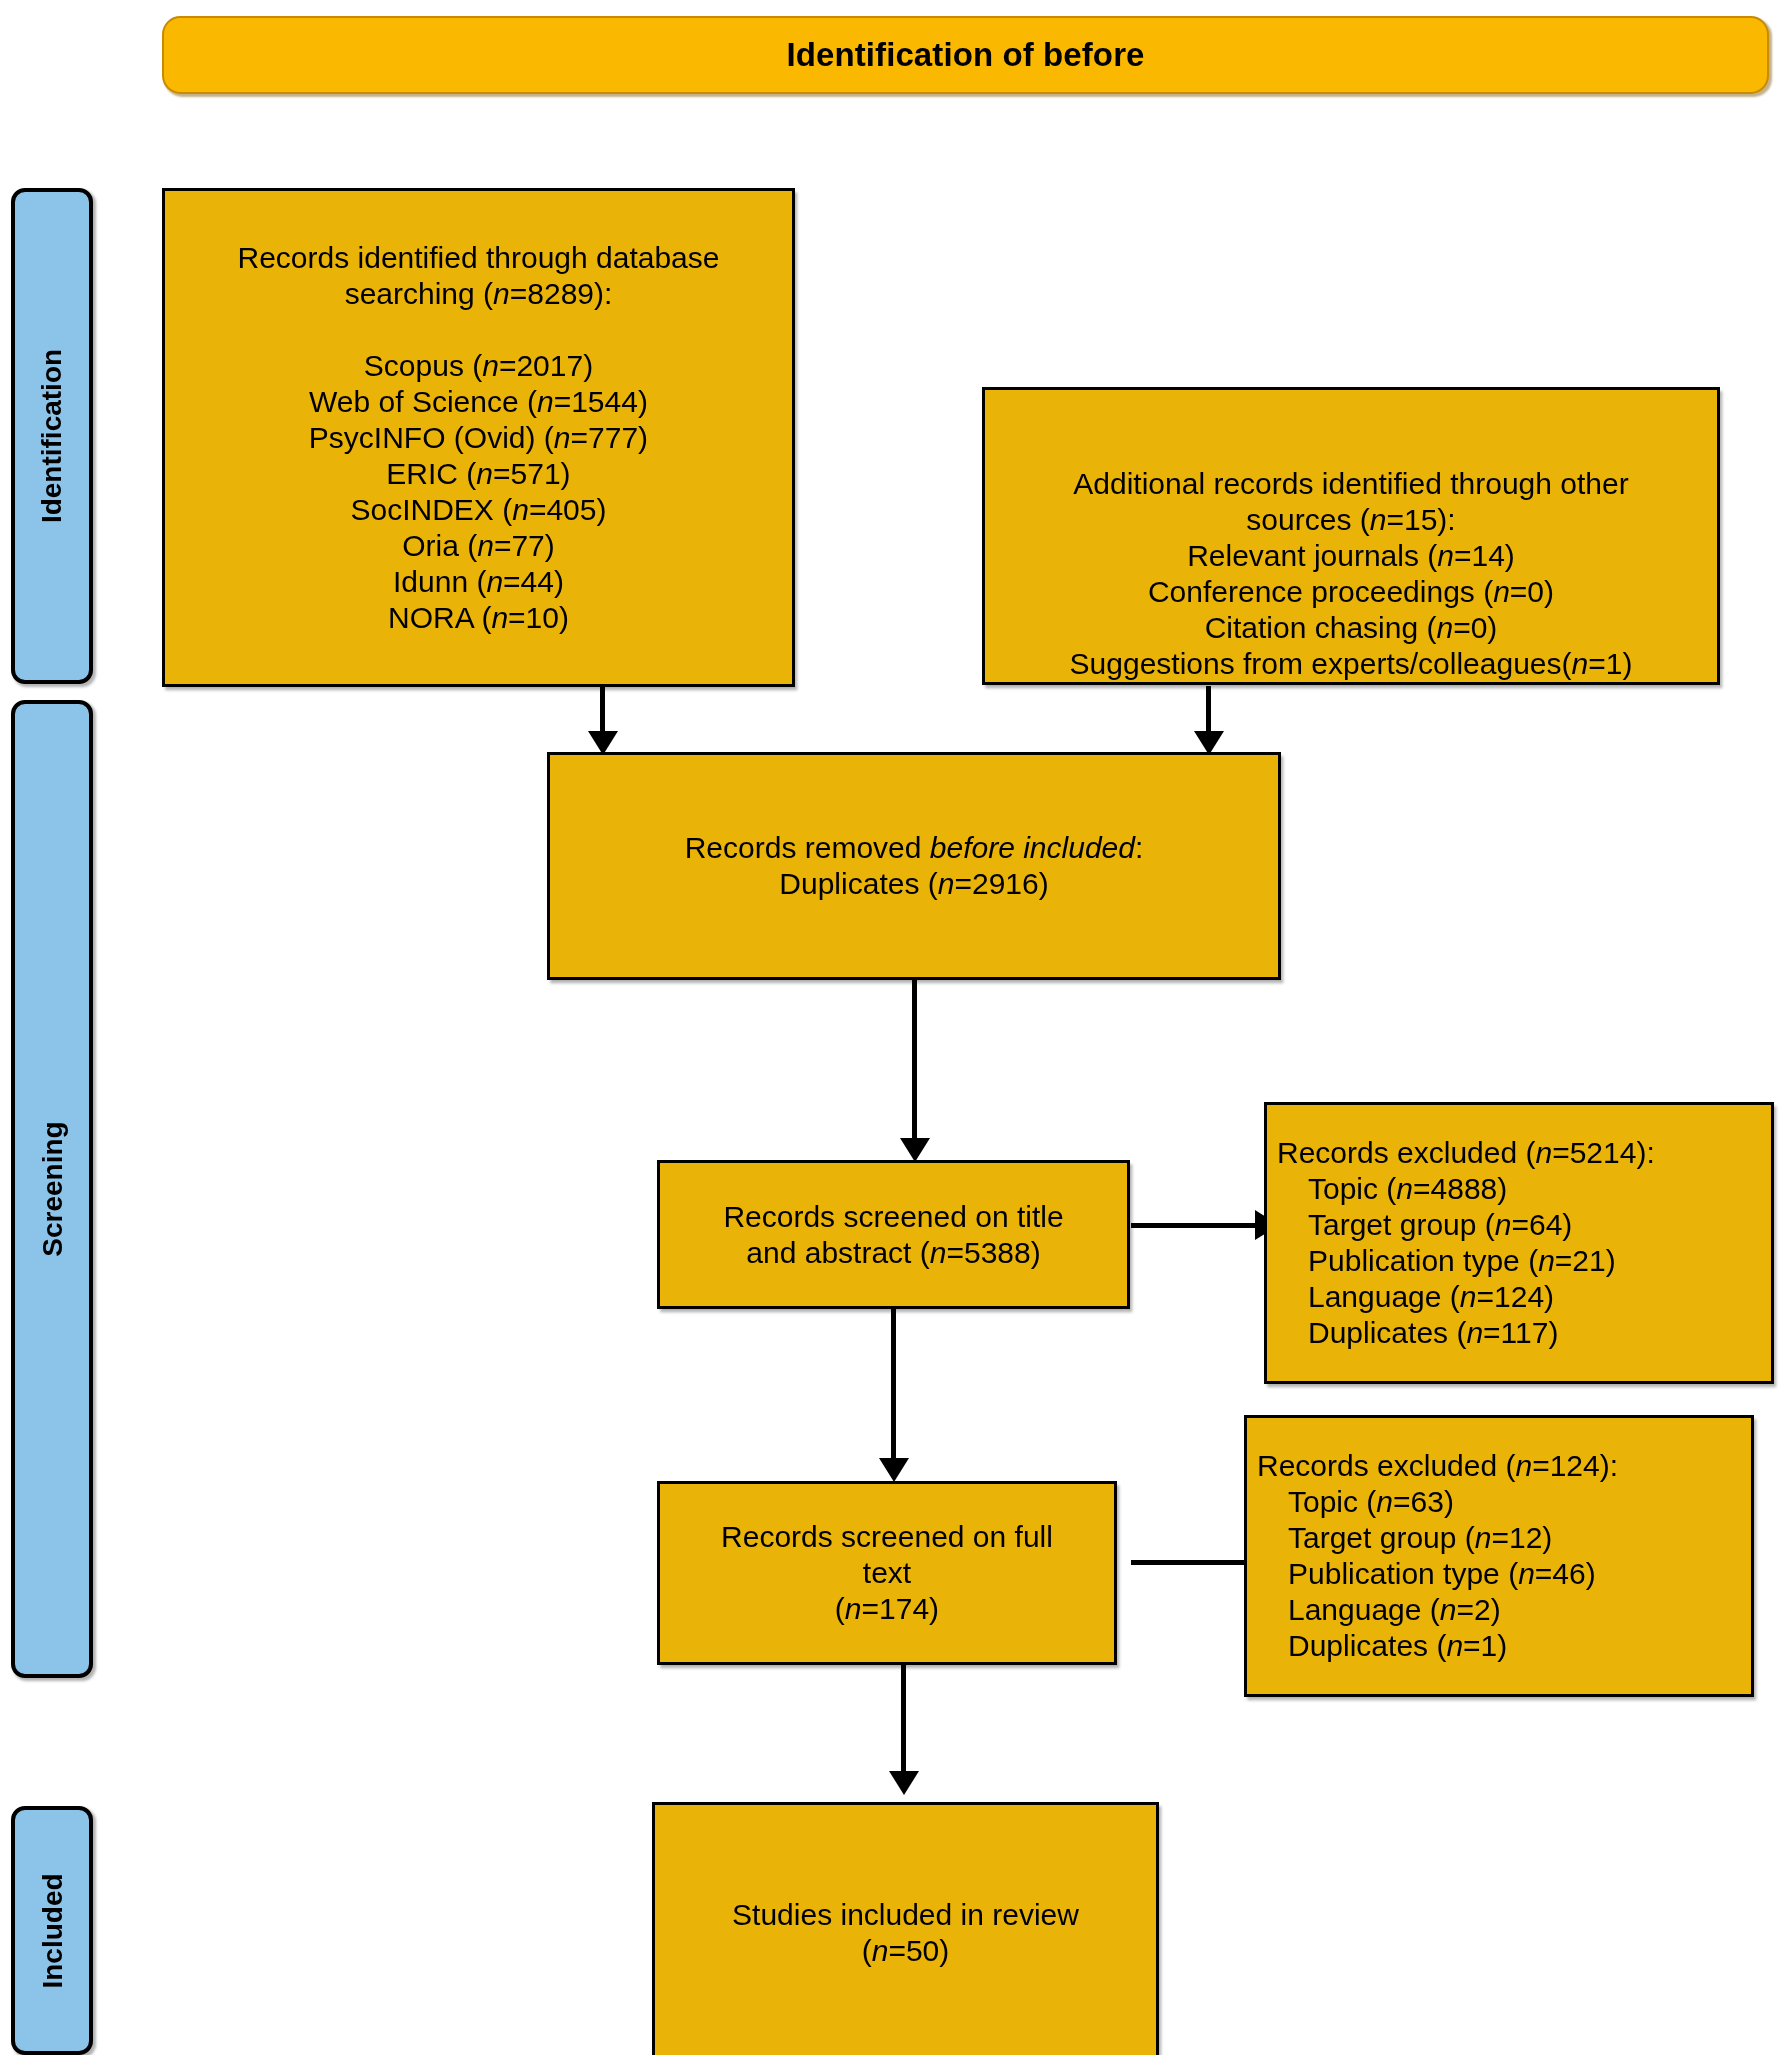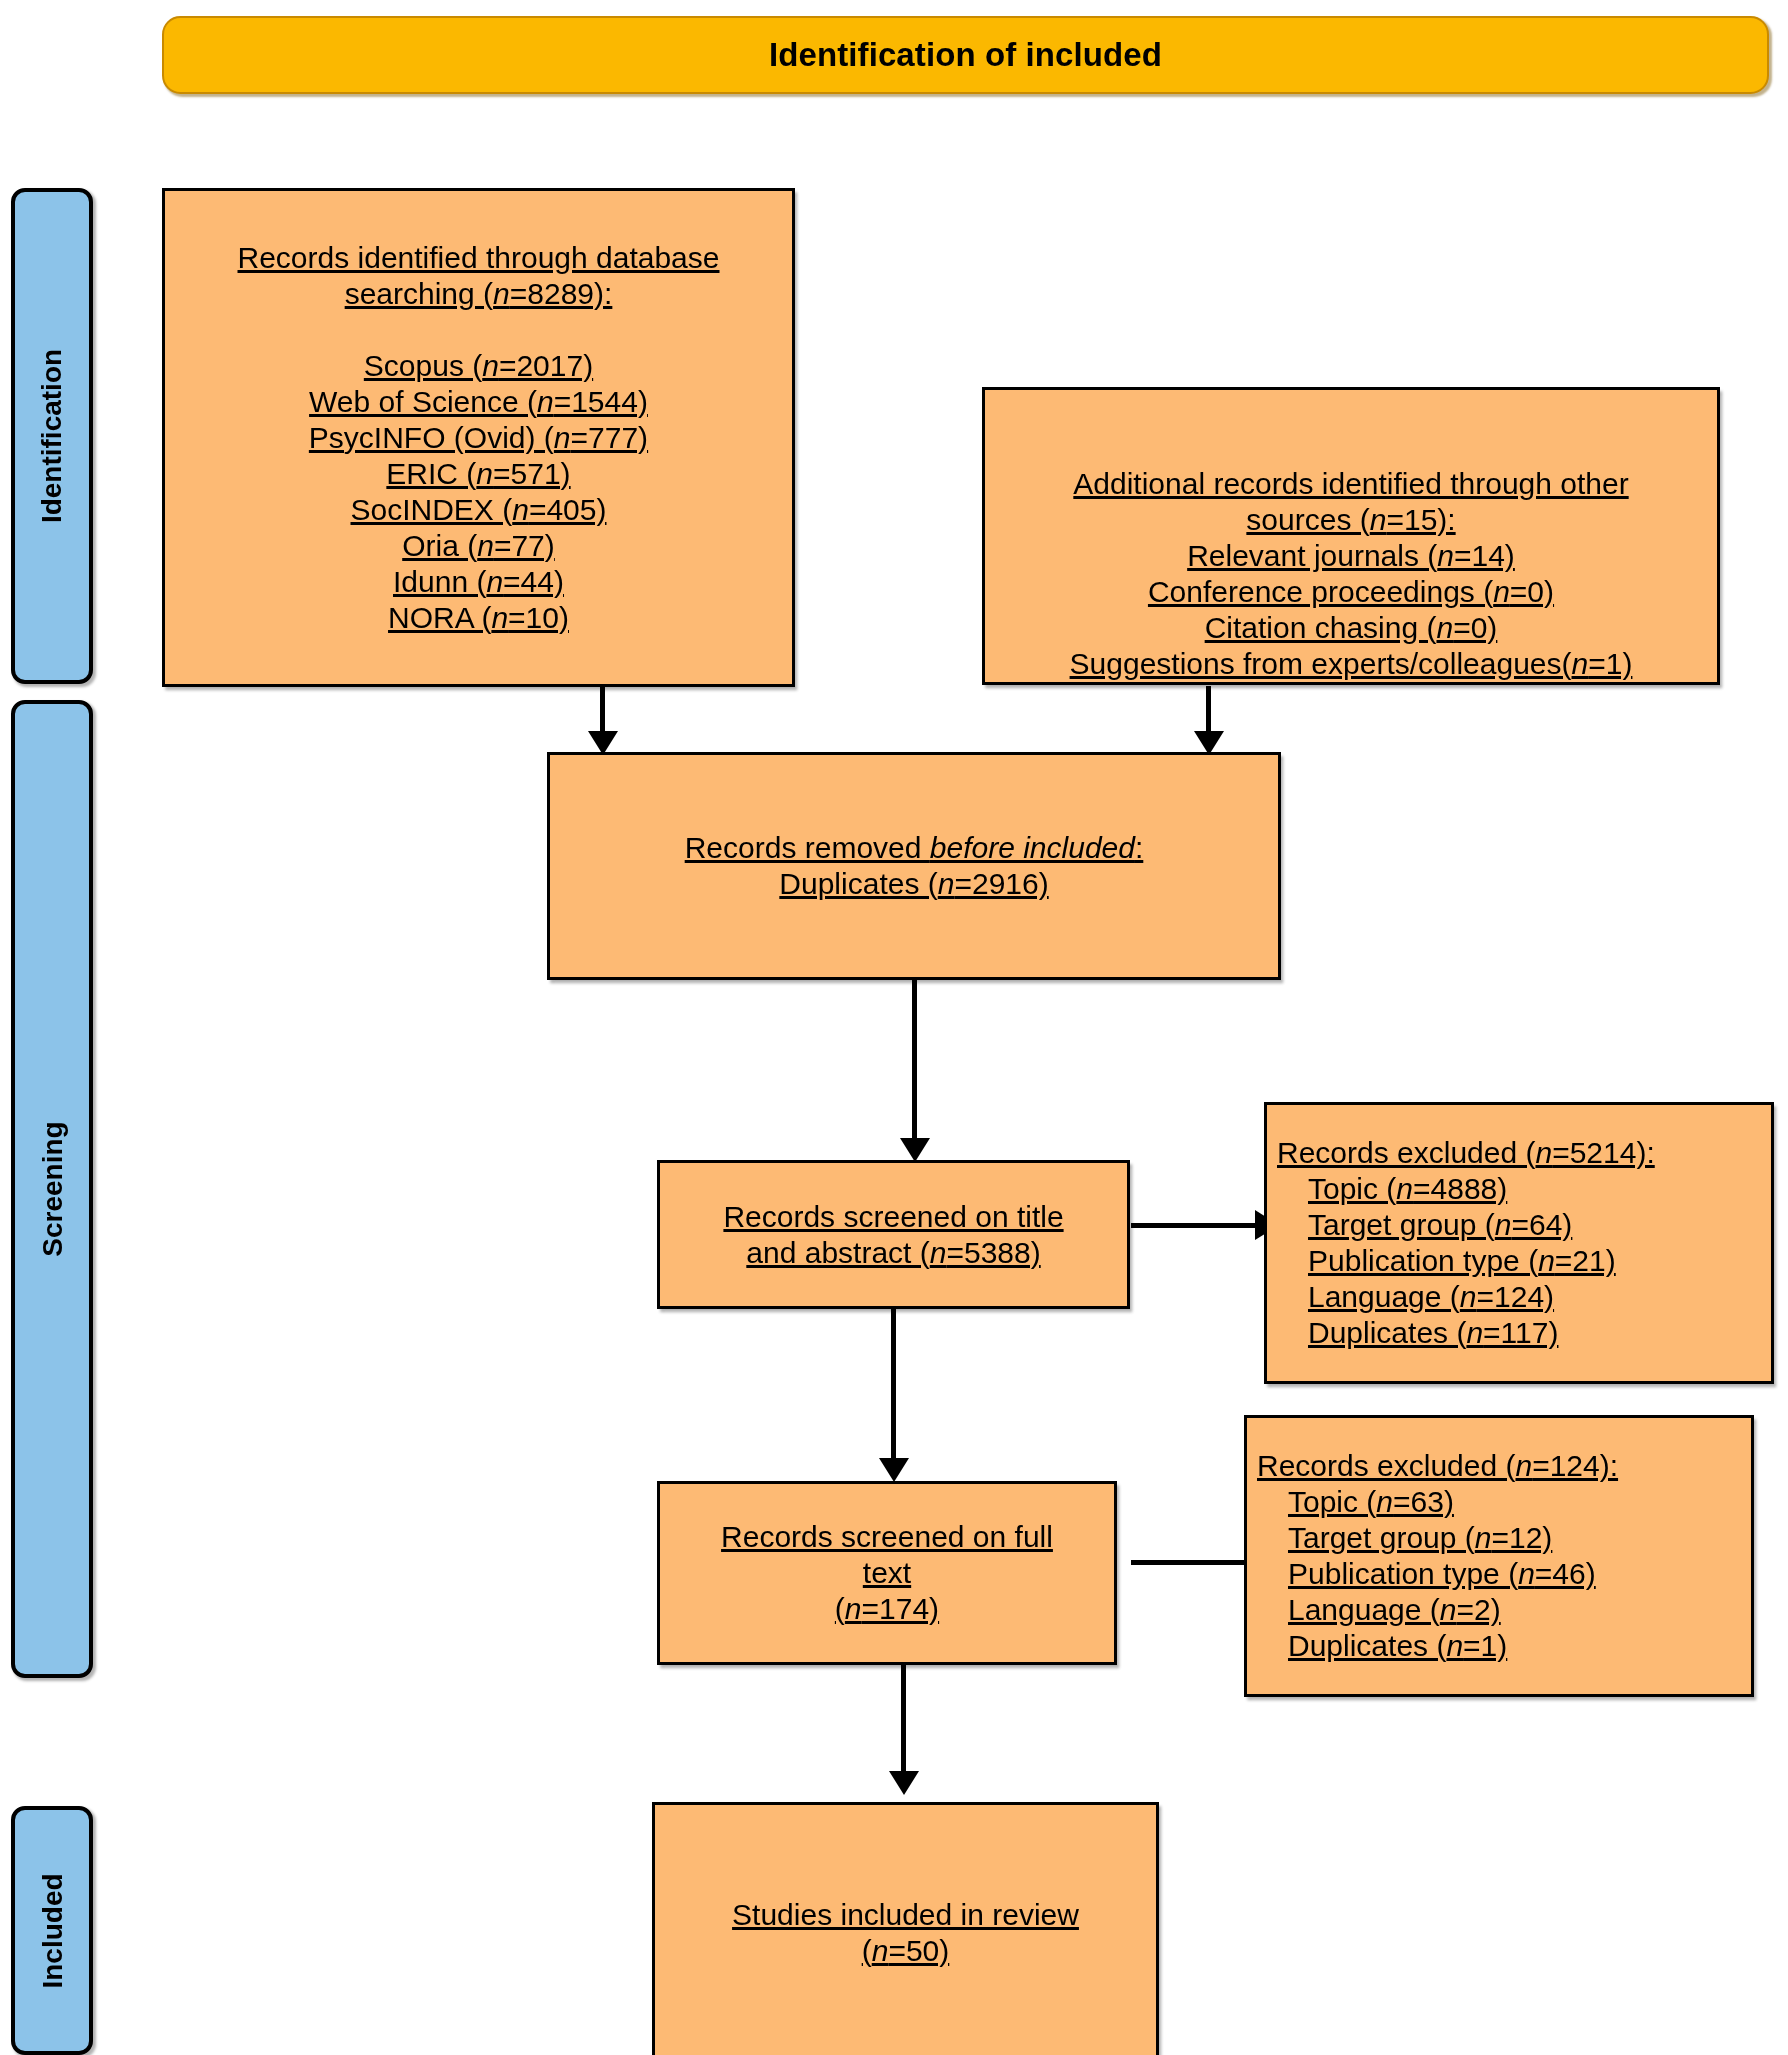--- a/index.html
+++ b/index.html
@@ -58,28 +58,27 @@
     transform: rotate(-90deg);
     white-space: nowrap;
     font-size: 28px;
     font-weight: bold;
     color: #000000;
   }
 
   
   .fbox {
     position: absolute;
-    background: #fdba74;
+    background: #eab308;
     border: 3.5px solid #000000;
     box-sizing: border-box;
     display: flex;
     align-items: center;
     justify-content: center;
     box-shadow: 2.8px 3.5px 2.8px rgba(0,0,0,0.30);
-    text-decoration: underline;
   }
   .fbox .inner {
     width: 100%;
     padding: 0 10px;
     box-sizing: border-box;
   }
   .ftext {
     font-size: 30px;
     line-height: 1.20;
     color: #000000;
@@ -119,21 +118,21 @@
     border-bottom: 15px solid transparent;
     border-left: 24px solid #000000;
   }
 </style>
 </head>
 <body>
 
 <div id="canvas">
 
   <div class="banner">
-    <div class="banner-title">Identification of included</div>
+    <div class="banner-title">Identification of before</div>
   </div>
 
   <div class="stage" style="left:11.3px; top:188px; width:82px; height:496px;">
     <div class="stage-label">Identification</div>
   </div>
 
   <div class="stage" style="left:11.3px; top:700px; width:82px; height:978px;">
     <div class="stage-label">Screening</div>
   </div>
 

